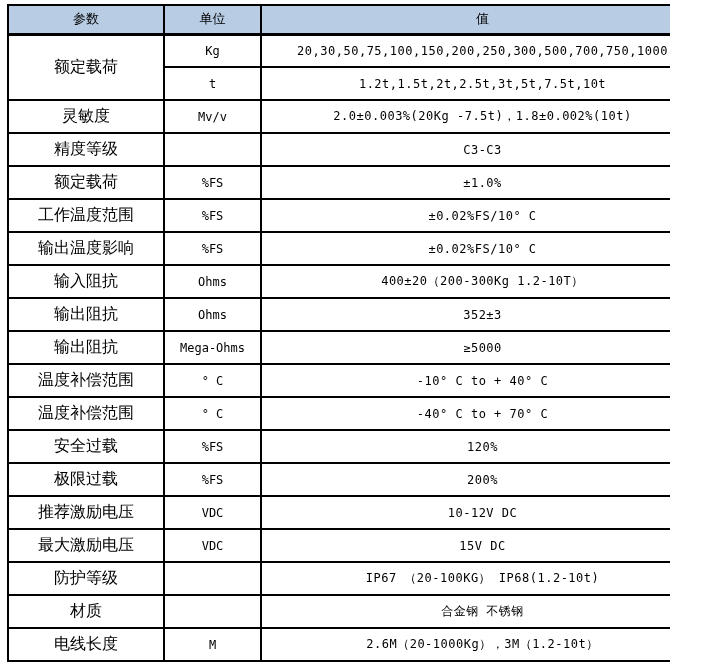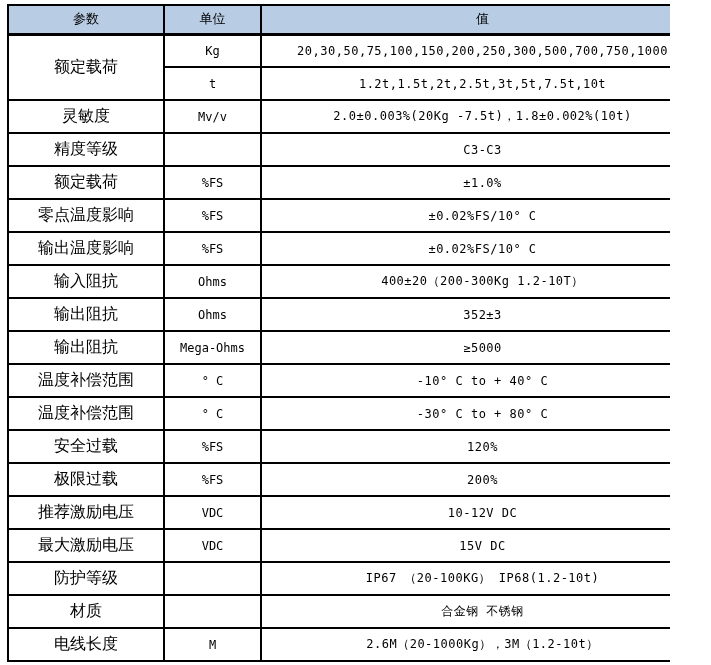--- a/index.html
+++ b/index.html
@@ -83,21 +83,21 @@
         <td class="param">精度等级</td>
         <td class="unit"></td>
         <td class="value">C3-C3</td>
       </tr>
       <tr>
         <td class="param">额定载荷</td>
         <td class="unit">%FS</td>
         <td class="value">±1.0%</td>
       </tr>
       <tr>
-        <td class="param">零点温度影响</td>
+        <td class="param">工作温度范围</td>
         <td class="unit">%FS</td>
         <td class="value">±0.02%FS/10° C</td>
       </tr>
       <tr>
         <td class="param">输出温度影响</td>
         <td class="unit">%FS</td>
         <td class="value">±0.02%FS/10° C</td>
       </tr>
       <tr>
         <td class="param">输入阻抗</td>
@@ -115,21 +115,21 @@
         <td class="value">≥5000</td>
       </tr>
       <tr>
         <td class="param">温度补偿范围</td>
         <td class="unit">° C</td>
         <td class="value">-10° C to + 40° C</td>
       </tr>
       <tr>
         <td class="param">温度补偿范围</td>
         <td class="unit">° C</td>
-        <td class="value">-30° C to + 80° C</td>
+        <td class="value">-40° C to + 70° C</td>
       </tr>
       <tr>
         <td class="param">安全过载</td>
         <td class="unit">%FS</td>
         <td class="value">120%</td>
       </tr>
       <tr>
         <td class="param">极限过载</td>
         <td class="unit">%FS</td>
         <td class="value">200%</td>

